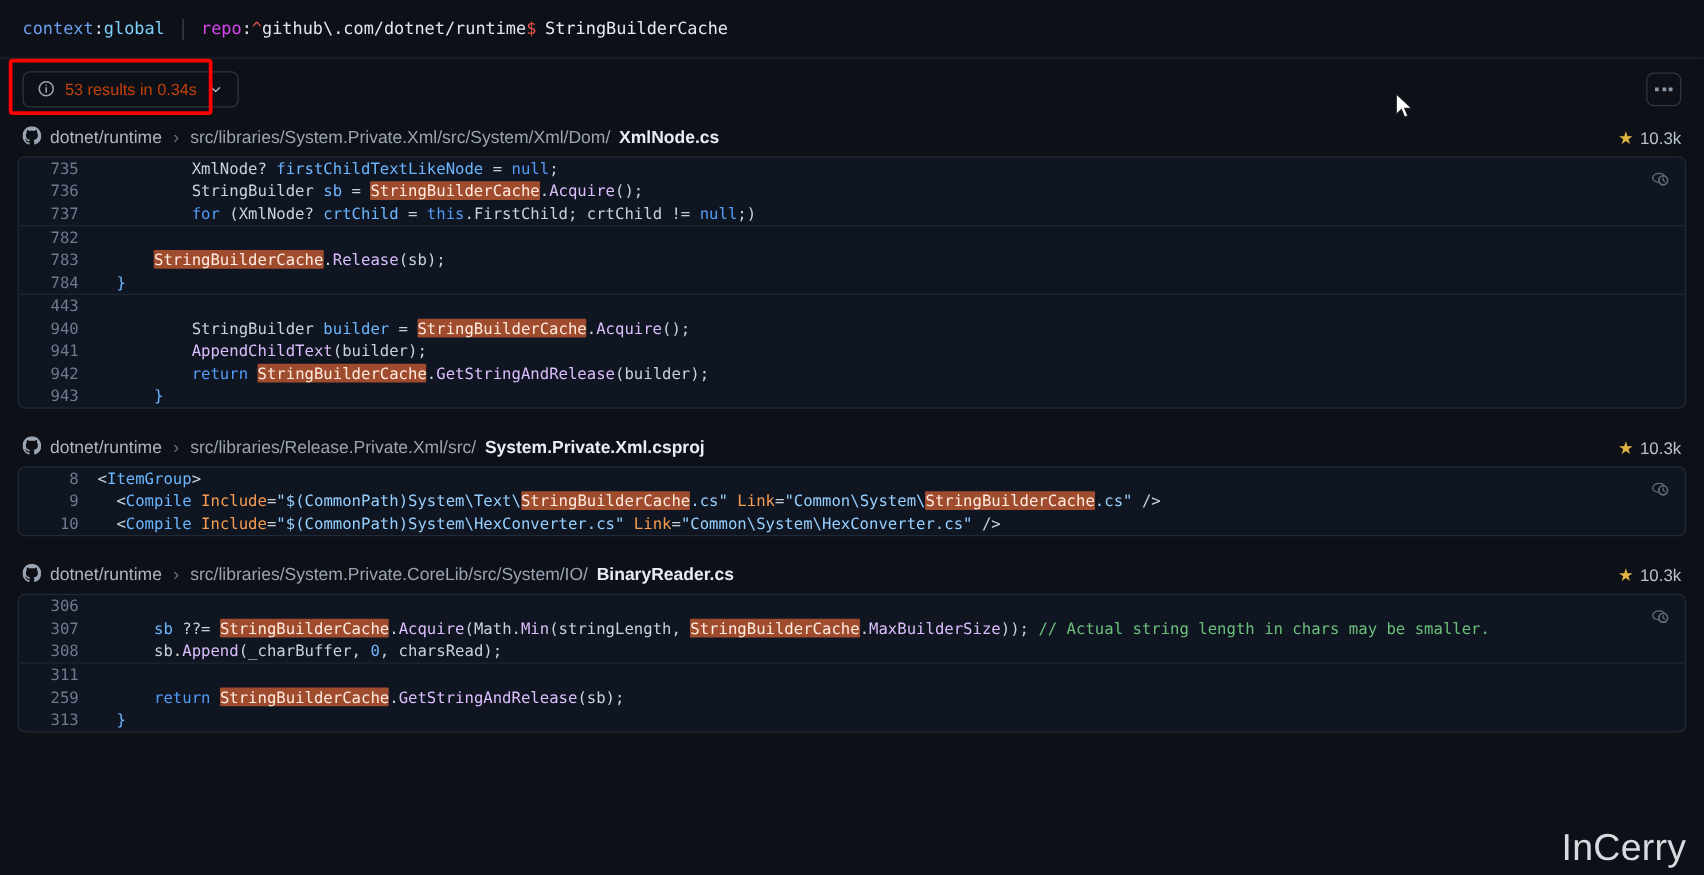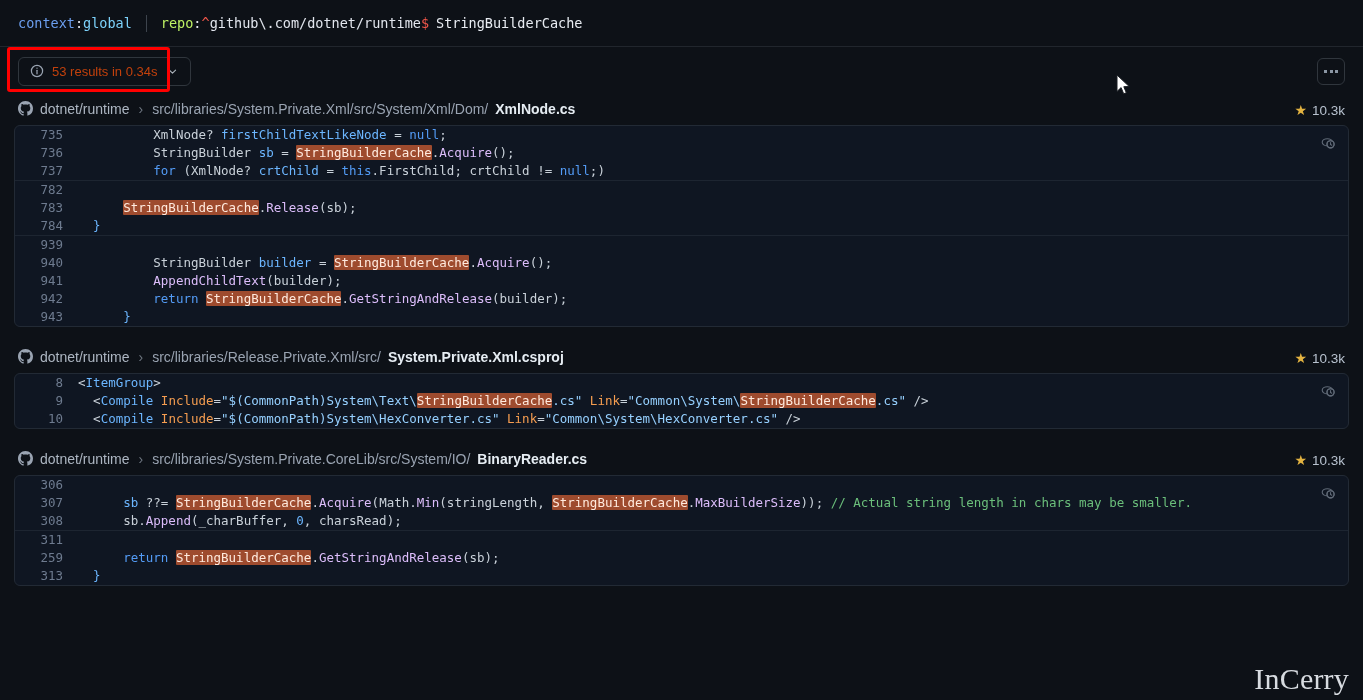--- a/index.html
+++ b/index.html
@@ -33,21 +33,21 @@
   .qualifier-sep { color: #e2e6ee; }
   .qualifier-val { color: #7dd3fc; }
   .query-divider {
     display: inline-block;
     width: 1px;
     height: 17px;
     background: #3d444d;
     margin: 0 14px;
     vertical-align: -3px;
   }
-  .repo-key { color: #bef264; }
+  .repo-key { color: #d946ef; }
   .repo-path { color: #e2e6ee; }
   .regex-anchor { color: #f0564a; }
   .term { color: #e9edf3; }
 
   
   .results-bar {
     height: 48px;
     display: flex;
     align-items: center;
     justify-content: space-between;
@@ -193,21 +193,21 @@
     border-radius: 1px;
   }
 
   
   .watermark {
     position: absolute;
     right: 14px;
     bottom: 4px;
     font-size: 30px;
     color: #d7dbe0;
-    font-family: Liberation Serif, serif;
+    font-family: Liberation Sans, sans-serif;
     letter-spacing: .2px;
     pointer-events: none;
   }
 
   
   .cursor {
     position: absolute;
     left: 1116px;
     top: 74px;
     pointer-events: none;
@@ -301,21 +301,21 @@
         <tr class="row">
               <td class="ln">783</td>
               <td class="src">        <span class="hl">StringBuilderCache</span>.<span class="fn">Release</span>(<span class="ident">sb</span>);</td>
             </tr>
         <tr class="row">
               <td class="ln">784</td>
               <td class="src">    <span class="tag">}</span></td>
             </tr>
 
         <tr class="row hunk-gap">
-              <td class="ln">939</td>
+              <td class="ln">443</td>
               <td class="src"> </td>
             </tr>
         <tr class="row">
               <td class="ln">940</td>
               <td class="src">            StringBuilder <span class="var">builder</span> = <span class="hl">StringBuilderCache</span>.<span class="fn">Acquire</span>();</td>
             </tr>
         <tr class="row">
               <td class="ln">941</td>
               <td class="src">            <span class="fn">AppendChildText</span>(builder);</td>
             </tr>

